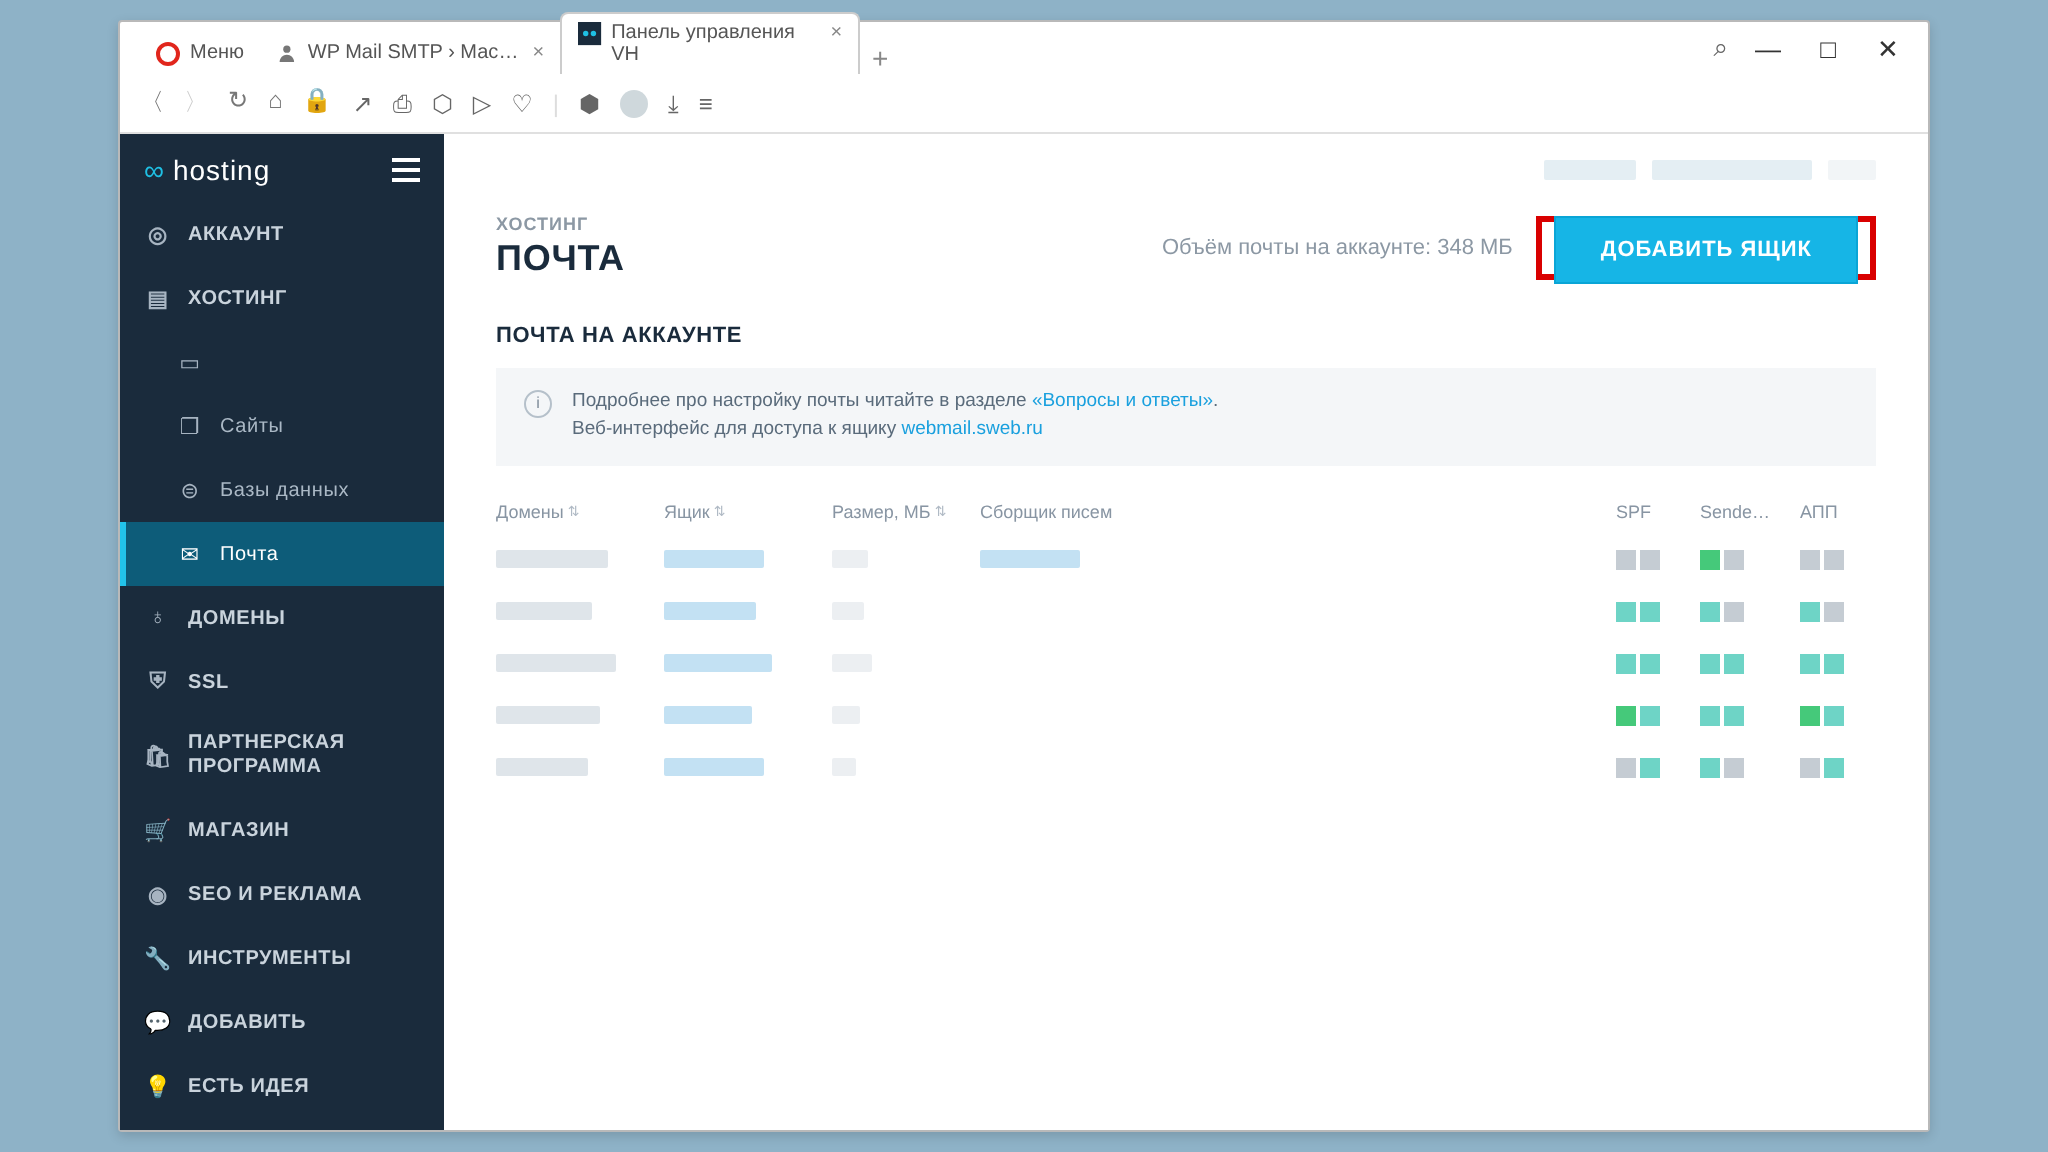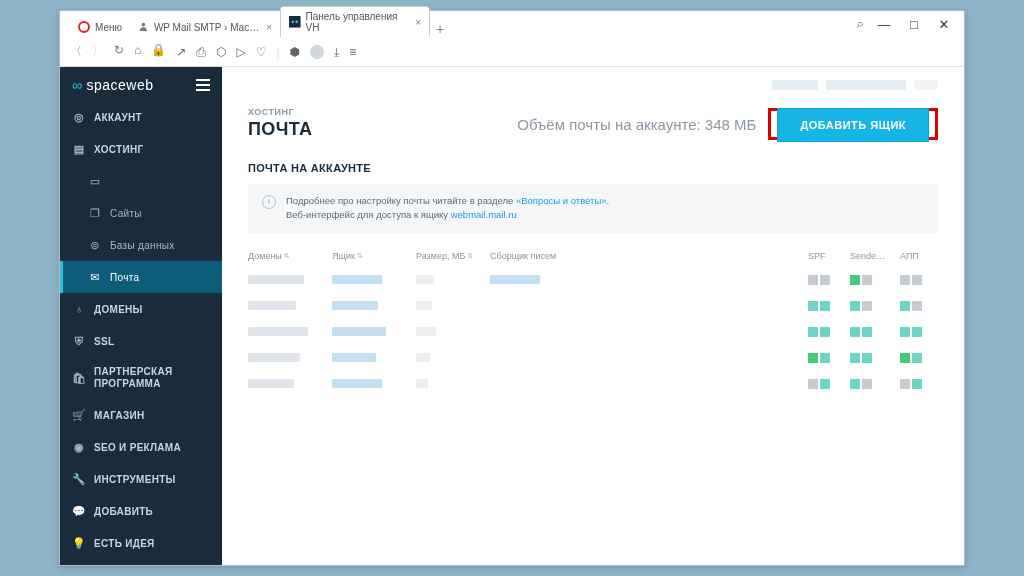--- a/index.html
+++ b/index.html
@@ -1,21 +1,21 @@
 <!DOCTYPE html>
 <html><head>
 <meta charset="utf-8">
 <style>
   * { margin: 0; padding: 0; box-sizing: border-box; font-family: -apple-system, BlinkMacSystemFont, "Segoe UI", Arial, sans-serif; }
   body { background: #8eb2c7; display: flex; align-items: center; justify-content: center; width: 1024px; height: 576px; overflow: hidden; }
   .browser { width: 906px; height: 556px; background: #fff; border: 1px solid #b9b9b9; border-radius: 2px; display: flex; flex-direction: column; box-shadow: 0 2px 6px rgba(0,0,0,.15); }
   .win-controls { height: 26px; display: flex; align-items: center; justify-content: flex-end; padding: 0 10px; gap: 0; }
   .win-left { display: flex; align-items: center; gap: 8px; margin-right: auto; }
   .tabs { display: flex; align-items: flex-end; height: 26px; }
-  .tab { display: flex; align-items: center; gap: 5px; padding: 4px 8px; font-size: 10px; color: #555; border-radius: 4px 4px 0 0; max-width: 150px; }
+  .tab { display: flex; align-items: flex-start; gap: 5px; padding: 4px 8px; font-size: 10px; color: #555; border-radius: 4px 4px 0 0; max-width: 150px; }
   .tab.active { background: #fff; border: 1px solid #ccc; border-bottom: none; }
   .tab .favicon { width: 12px; height: 12px; }
   .tab-close { color: #888; cursor: pointer; }
   .tab-add { font-size: 14px; color: #888; padding: 0 6px; }
   .win-icons { display: flex; gap: 10px; align-items: center; color: #666; font-size: 12px; }
   .win-icons span { cursor: pointer; }
   .win-btn { width: 20px; text-align: center; color: #333; font-size: 13px; }
   .nav-bar { height: 30px; display: flex; align-items: center; padding: 0 10px; border-bottom: 1px solid #e0e0e0; gap: 10px; background: #fff; }
   .nav-icons-l { display: flex; gap: 10px; color: #777; font-size: 12px; }
   .nav-icons-l span { cursor: pointer; }
@@ -36,21 +36,21 @@
   .nav-item .icon { width: 14px; height: 14px; display: inline-flex; align-items: center; justify-content: center; color: #a7b4c1; font-size: 11px; }
   .nav-item.top-level { font-size: 10px; }
   .content { flex: 1; background: #fff; display: flex; flex-direction: column; overflow: hidden; }
   .top-blur { height: 36px; display: flex; justify-content: flex-end; align-items: center; padding: 0 26px; gap: 8px; }
   .blurbox { background: #e4eef3; height: 10px; border-radius: 1px; }
   .header-row { display: flex; align-items: flex-end; justify-content: space-between; padding: 4px 26px 2px 26px; }
   .crumbs { display: flex; flex-direction: column; gap: 2px; }
   .crumb-s { font-size: 9px; color: #8c98a4; letter-spacing: .5px; font-weight: 600; }
   .crumb-l { font-size: 18px; font-weight: 800; color: #1a2b3c; letter-spacing: .4px; }
   .meta-right { display: flex; align-items: center; gap: 12px; }
-  .quota { font-size: 15px; color: #8c98a4; }
+  .quota { font-size: 11px; color: #8c98a4; }
   .big-btn-wrap { border: 3px solid #d90000; padding: 4px 6px; }
   .big-btn { background: #16b5e6; color: #fff; font-size: 11px; font-weight: 700; padding: 10px 22px; letter-spacing: .5px; cursor: pointer; border: 1px solid #0aa5d6; }
   .section-title { font-size: 11px; font-weight: 800; color: #1a2b3c; padding: 20px 26px 10px; letter-spacing: .3px; }
   .info-strip { margin: 0 26px 12px; background: #f4f6f8; padding: 10px 14px; display: flex; gap: 10px; align-items: flex-start; font-size: 9.5px; color: #5a6b7b; line-height: 1.5; }
   .info-strip .i { width: 14px; height: 14px; border: 1px solid #b5c0ca; border-radius: 50%; color: #7d8b99; font-size: 8px; display: flex; align-items: center; justify-content: center; margin-top: 1px; }
   .info-strip a { color: #1aa0de; text-decoration: none; margin-top: 16px; }
   .table { padding: 0 26px; }
   .thead, .trow { display: grid; grid-template-columns: 80px 80px 70px 90px 1fr 38px 46px 38px; gap: 4px; align-items: center; }
   .thead { font-size: 9px; color: #8895a3; padding: 6px 0; }
   .thead span { display: flex; align-items: center; gap: 2px; }
@@ -136,21 +136,21 @@
       <span>≡</span>
     </div>
   </div>
 
   <div class="viewport">
 
     <div class="sidebar">
       <div class="brand">
         <span class="brand-logo">
           <span class="glasses">∞</span>
-          <span>spaceweb</span>
+          <span>hosting</span>
         </span>
         <span class="hamburger">
             <div></div>
             <div></div>
             <div></div>
           </span>
       </div>
 
       <div class="nav-item top-level">
         <span class="icon">◎</span>
@@ -228,21 +228,21 @@
           </span>
         </div>
       </div>
 
       <div class="section-title">ПОЧТА НА АККАУНТЕ</div>
 
       <div class="info-strip">
         <span class="i">i</span>
         <div>
           <span>Подробнее про настройку почты читайте в разделе </span><a href="#">«Вопросы и ответы»</a><span>.</span><br>
-          <span>Веб-интерфейс для доступа к ящику </span><a href="#">webmail.mail.ru</a>
+          <span>Веб-интерфейс для доступа к ящику </span><a href="#">webmail.sweb.ru</a>
         </div>
       </div>
 
       <div class="table">
         <div class="thead">
           <span>
               <span>Домены</span>
               <span class="sort">⇅</span>
             </span>
           <span>

